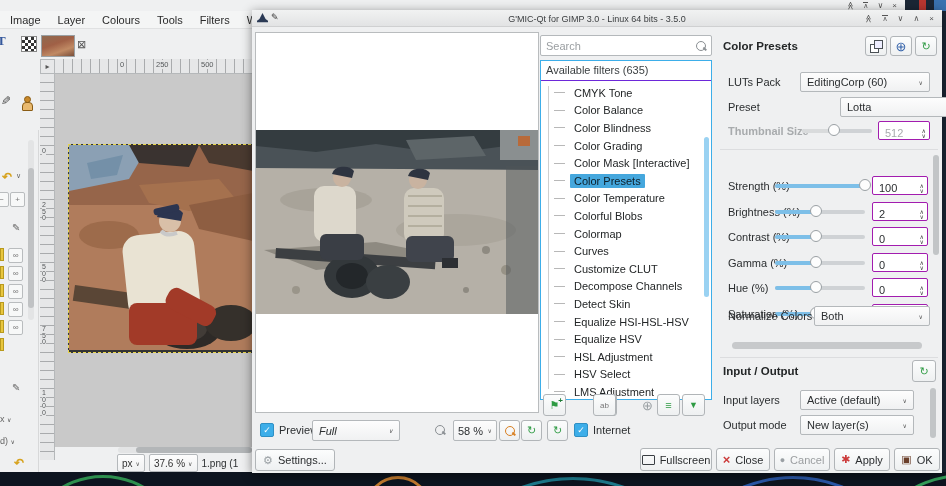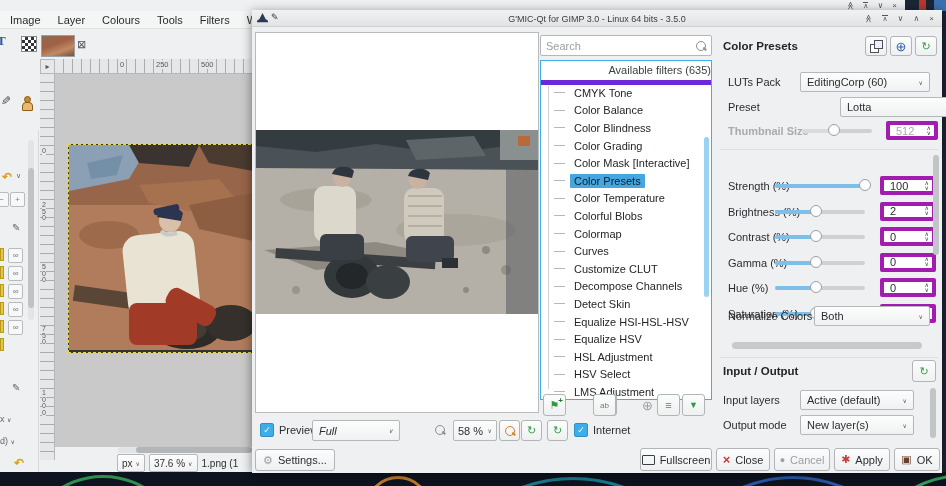--- a/index.html
+++ b/index.html
@@ -96,40 +96,40 @@
   
   .btn{display:inline-flex;align-items:center;justify-content:center;gap:5px;
     border:1px solid #b1b5b8;border-radius:3px;background:linear-gradient(#fcfdfd,#eef0f1);
     font-size:11px;color:#2b2e30;box-sizing:border-box;}
   .btn.disabled{color:#9b9ea0;}
   .dropdown{display:inline-flex;align-items:center;border:1px solid #b4b8bb;border-radius:2px;
     background:linear-gradient(#fdfdfd,#f0f1f2);box-sizing:border-box;padding:0 6px;justify-content:space-between;font-size:11px;}
   .checkbox{display:inline-flex;align-items:center;gap:5px;}
   .cb{width:12px;height:12px;border-radius:2px;background:#3daee9;border:1px solid #2f90c4;
     color:#fff;font-size:9px;line-height:12px;text-align:center;display:inline-block;}
-  .spin{display:inline-flex;align-items:center;justify-content:space-between;border:4px solid #a21caf;border-radius:2px;
-    background:#fff;box-sizing:border-box;padding:0 3px 0 6px;font-size:11px;margin-left:8px;}
+  .spin{display:inline-flex;align-items:flex-end;justify-content:space-between;border:1px solid #a21caf;border-radius:2px;
+    background:#fff;box-sizing:border-box;padding:0 3px 0 6px;font-size:11px;}
   .spin .arrows{display:flex;flex-direction:column;font-size:6px;line-height:5px;color:#444;}
   .mag{position:relative;width:8px;height:8px;border:1.5px solid #8a8f93;border-radius:50%;display:inline-block;}
   .mag::after{content:"";position:absolute;left:6px;top:6px;width:4px;height:1.5px;background:#8a8f93;transform:rotate(45deg);}
   .mag.orange{border-color:#d98021;}
   .mag.orange::after{background:#d98021;}
   .icon-copy{position:relative;width:12px;height:12px;display:inline-block;}
   .icon-copy::before{content:"";position:absolute;left:0;top:4px;width:7px;height:7px;border:1px solid #4a5055;background:#fff;}
   .icon-copy::after{content:"";position:absolute;left:4px;top:0;width:7px;height:7px;border:1px solid #4a5055;background:#eef;}
   .monitor{position:relative;width:11px;height:8px;border:1px solid #3a3f44;display:inline-block;border-radius:1px;}
   .monitor::after{content:"";position:absolute;left:3px;top:8px;width:4px;height:1.5px;background:#3a3f44;}
   .green{color:#2e9b43;} .redic{color:#cc3b3b;} .grayic{color:#9aa0a4;} .blueic{color:#2f5fa8;}
 
   
   #search-box{left:288px;top:25px;width:172px;height:21px;background:#fff;border:1px solid #b4b8bb;border-radius:2px;
     box-sizing:border-box;display:flex;align-items:center;justify-content:space-between;padding:0 5px;}
   #search-box .ph{color:#9a9ea1;font-size:11px;}
   #filter-frame{left:288px;top:50px;width:172px;height:340px;background:#fff;border:1px solid #3daee9;box-sizing:border-box;overflow:hidden;}
-  #filter-header{height:19px;line-height:19px;padding-left:5px;border-bottom:5px solid #6d28d9;color:#3a3f41;font-size:11px;text-align:right;}
+  #filter-header{height:19px;line-height:19px;padding-left:5px;border-bottom:1px solid #6d28d9;color:#3a3f41;font-size:11px;}
   #filter-items{position:absolute;left:5px;top:23px;right:8px;bottom:0;}
   #tree-trunk{position:absolute;left:7px;top:25px;height:303px;border-left:1px solid #cfcfcf;}
   .tree-item{height:17.6px;display:flex;align-items:center;font-size:11px;color:#232627;padding-left:8px;}
   .tree-item .dash{width:11px;border-top:1px solid #b8b8b8;margin-right:5px;flex:none;}
   .tree-item .tlabel{white-space:nowrap;padding:1px 4px;border-radius:1px;}
   .tree-item.selected .tlabel{background:#45a7dd;color:#0d1e28;}
   #filter-vscroll{position:absolute;right:2px;top:76px;width:5px;height:160px;background:#9ad2f2;border-radius:3px;}
 
   
   .rp-label{position:absolute;font-size:11px;color:#2b2e30;white-space:nowrap;}

